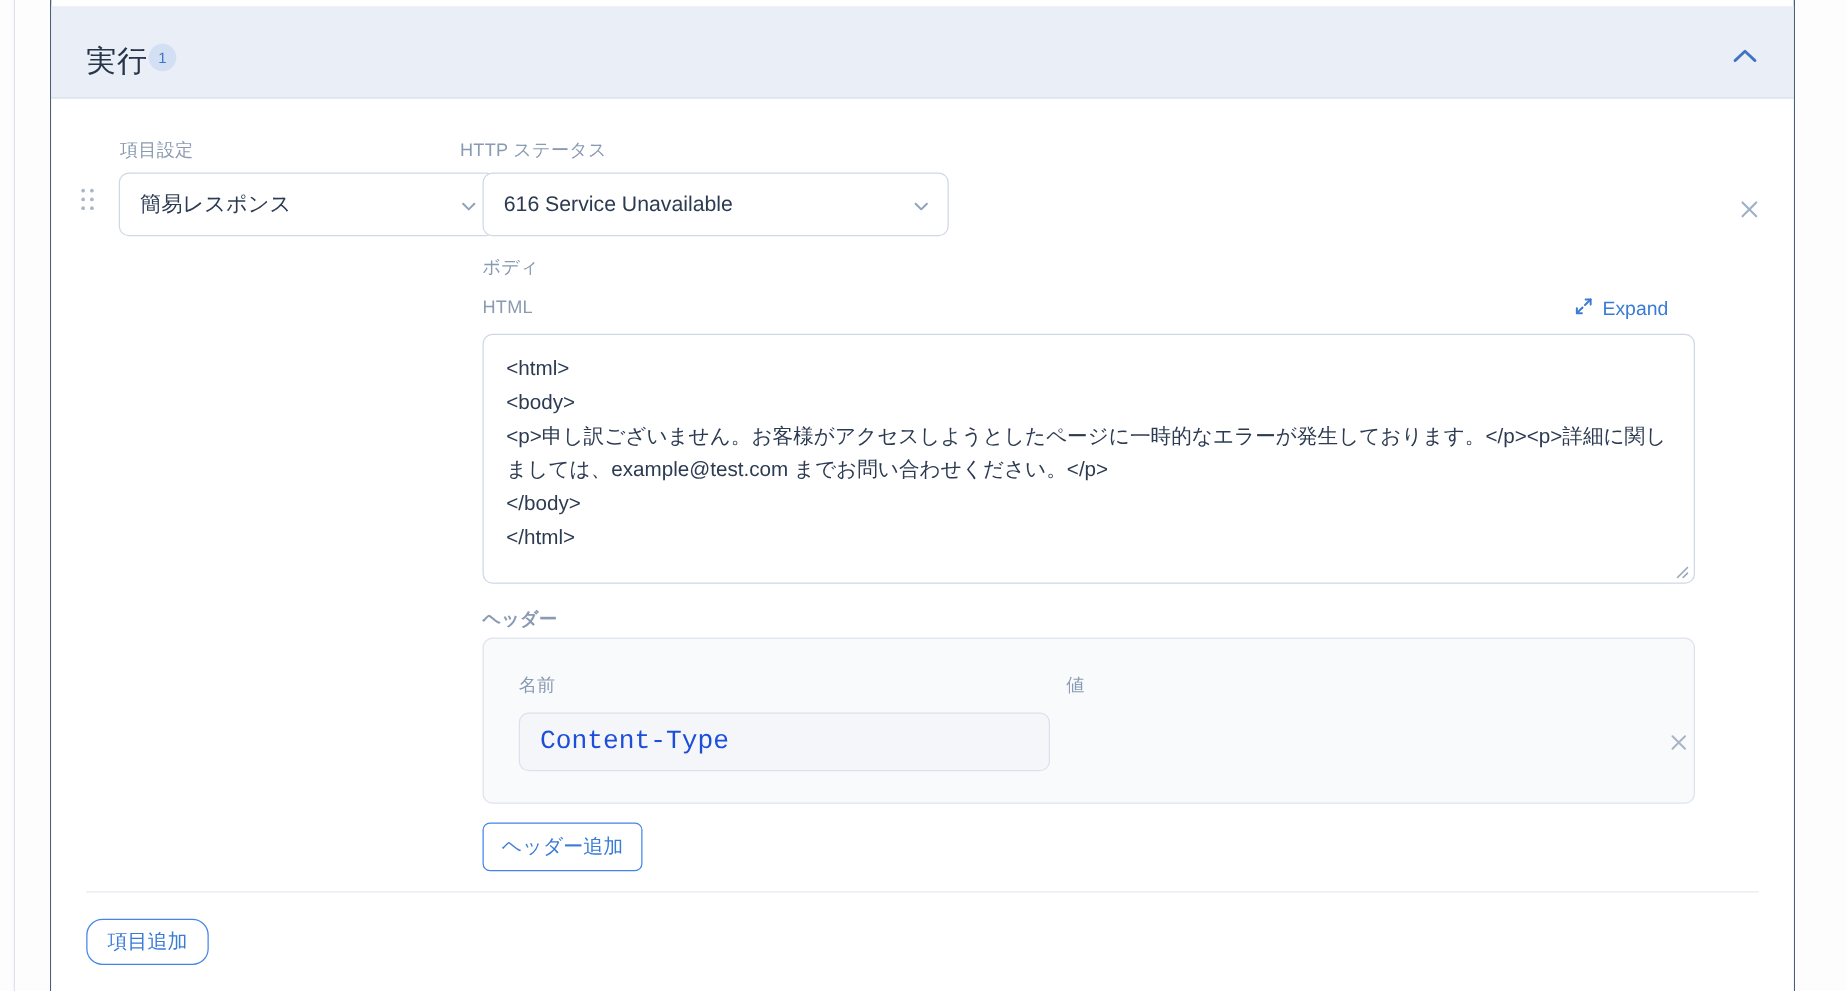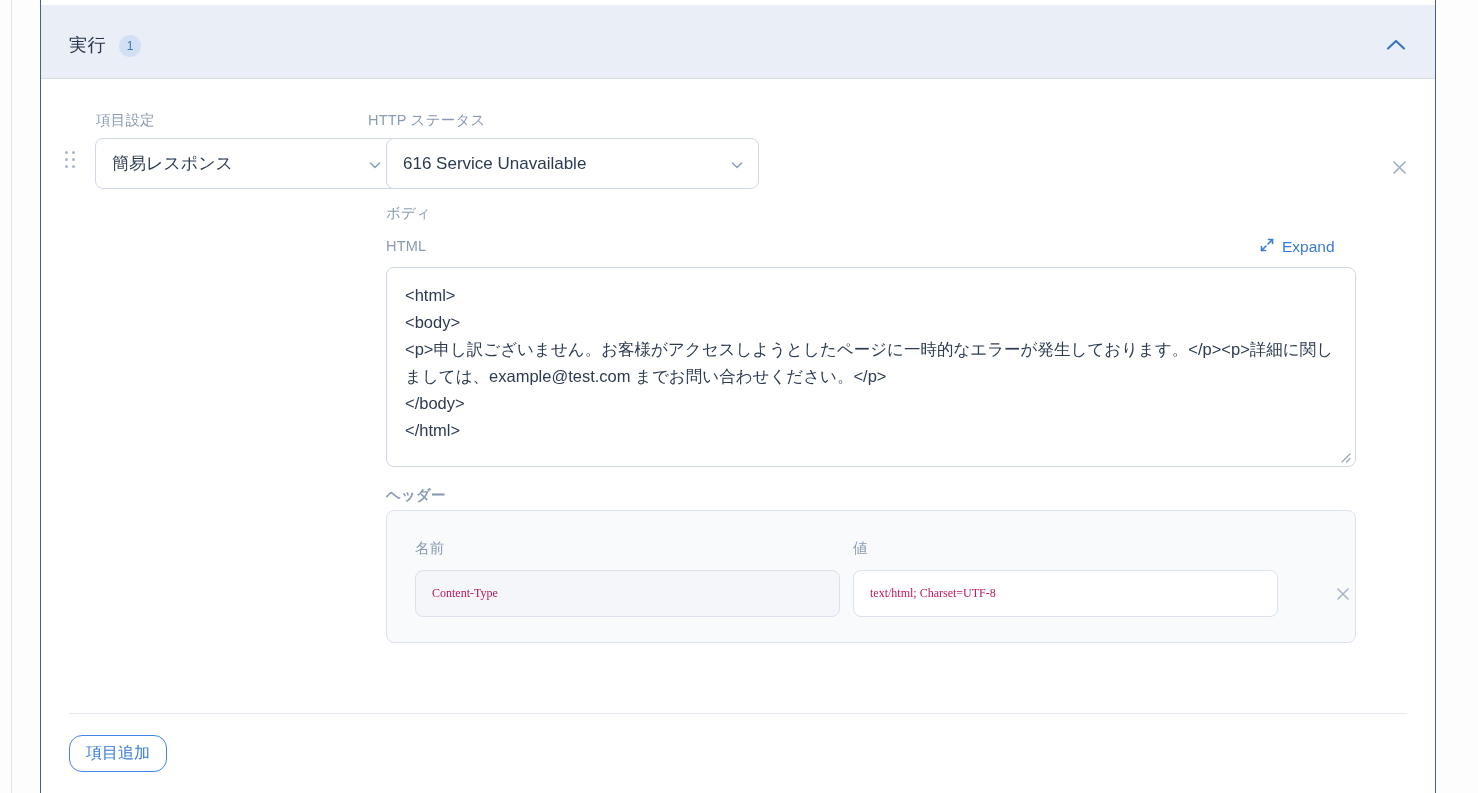--- a/index.html
+++ b/index.html
@@ -56,21 +56,21 @@
     width: 1394px;
     height: 74px;
     background: #e9eef7;
     border-bottom: 1px solid #d6dde9;
     box-sizing: border-box;
   }
   .panel-title {
     position: absolute;
     left: 28px;
     top: 28px;
-    font-size: 18px;
+    font-size: 24px;
     color: #26354a;
     letter-spacing: 0.5px;
   }
   .panel-badge {
     position: absolute;
     left: 78px;
     top: 30px;
     width: 22px;
     height: 22px;
     border-radius: 50%;
@@ -240,27 +240,27 @@
     background: #f8fafc;
   }
   .col-label-name { position: absolute; left: 28px; top: 28px; }
   .col-label-value { position: absolute; left: 466px; top: 28px; }
 
   .header-input {
     position: absolute;
     box-sizing: border-box;
     border: 1px solid #dbe2ec;
     border-radius: 8px;
-    font-size: 12px;
-    color: #be185d;
+    font-size: 21px;
+    color: #1d4ed8;
     padding: 0 16px;
     height: 47px;
     display: flex;
     align-items: center;
-    font-family: Liberation Serif, serif;
+    font-family: Liberation Mono, monospace;
     outline: none;
   }
   .header-name {
     left: 28px;
     top: 59px;
     width: 425px;
     background: #f4f6f9;
   }
   .header-value {
     left: 466px;
@@ -413,29 +413,29 @@
         <path d="M13 5 L5 13 M13 9.5 L9.5 13" fill="none" stroke="#9aa7b8" stroke-width="1.3" stroke-linecap="round"></path>
       </svg>
     </div>
 
     <div class="field-label label-headers">ヘッダー</div>
     <div class="headers-group">
       <div class="field-label col-label-name">名前</div>
       <div class="field-label col-label-value">値</div>
 
       <div class="header-input header-name">Content-Type</div>
-      <div class="header-input header-value">text/html; Charset=UTF-8</div>
 
       <div class="header-remove">
         <svg width="16" height="16" viewBox="0 0 16 16" aria-hidden="true">
           <path d="M3 3 L13 13 M13 3 L3 13" fill="none" stroke="#a8b5c8" stroke-width="1.6" stroke-linecap="round"></path>
         </svg>
       </div>
     </div>
 
+    <div class="btn-outline btn-add-header">ヘッダー追加</div>
   </div>
 
   <div class="panel-footer">
     <div class="footer-divider"></div>
     <div class="btn-outline btn-add-item">項目追加</div>
   </div>
 
 </div>
 
 </body></html>

